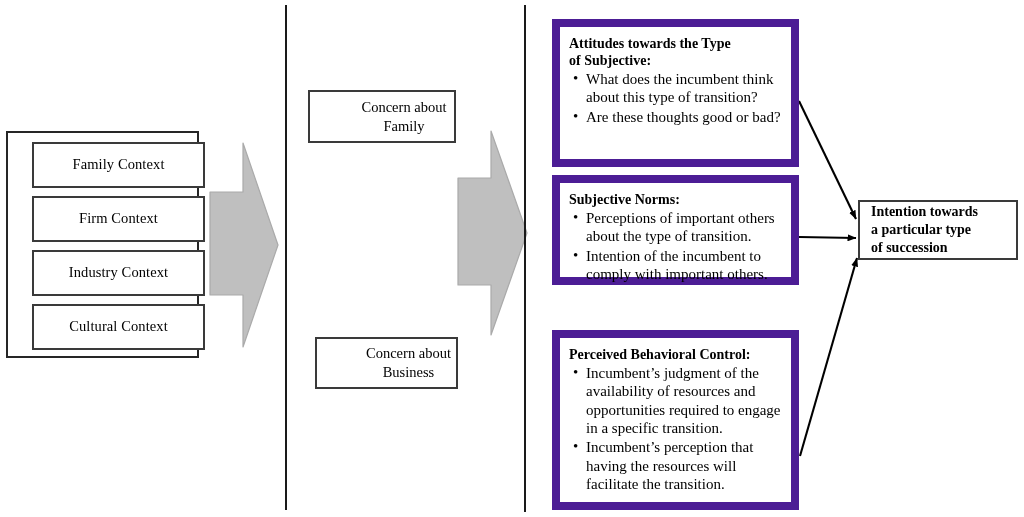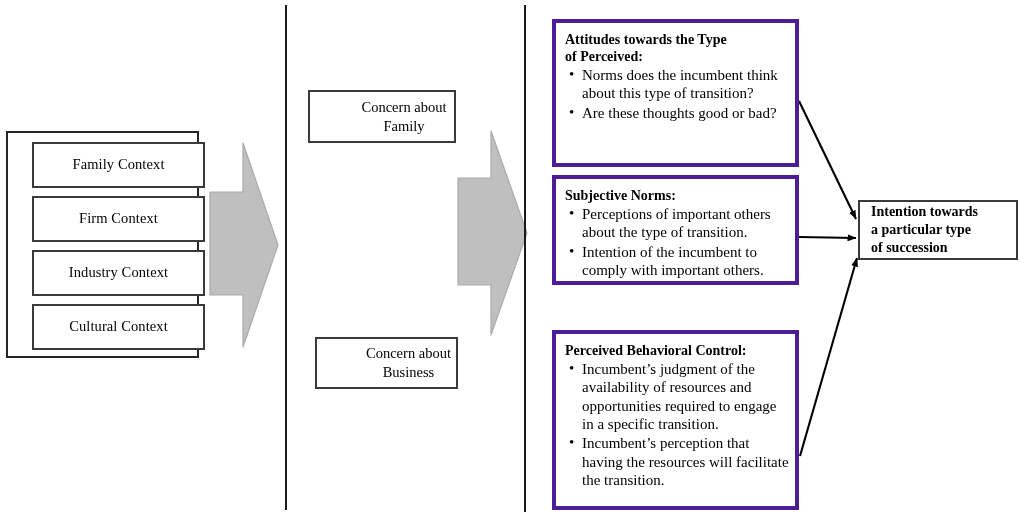--- a/index.html
+++ b/index.html
@@ -68,21 +68,21 @@
     width: 0;
     border-left: 2px solid #1a1a1a;
   }
   #divider-1 { left: 285px; top: 5px;  height: 505px; }
   #divider-2 { left: 524px; top: 5px;  height: 507px; }
 
   
   .tpb-box {
     left: 552px;
     width: 247px;
-    border: 4px solid #4c1d95;
+    border: 8px solid #4c1d95;
     box-sizing: border-box;
     background: #ffffff;
     padding: 8px 6px 6px 9px;
   }
   #tpb-attitudes { top: 19px;  height: 148px; }
   #tpb-norms     { top: 175px; height: 110px; }
   #tpb-control   { top: 330px; height: 180px; }
 
   .tpb-title {
     font-weight: bold;
@@ -181,24 +181,24 @@
   </div>
 
   <div class="abs concern-box" id="concern-business">
     <span>Concern about</span>
     <span>Business</span>
   </div>
 
   <div class="abs tpb-box" id="tpb-attitudes">
     <div class="tpb-title">
       <div>Attitudes towards the Type</div>
-      <div>of Perceived:</div>
+      <div>of Subjective:</div>
     </div>
     <ul class="tpb-list">
-      <li>Norms does the incumbent think about this type of transition?</li>
+      <li>What does the incumbent think about this type of transition?</li>
       <li>Are these thoughts good or bad?</li>
     </ul>
   </div>
 
   <div class="abs tpb-box" id="tpb-norms">
     <div class="tpb-title">
       <div>Subjective Norms:</div>
     </div>
     <ul class="tpb-list">
       <li>Perceptions of important others about the type of transition.</li>

